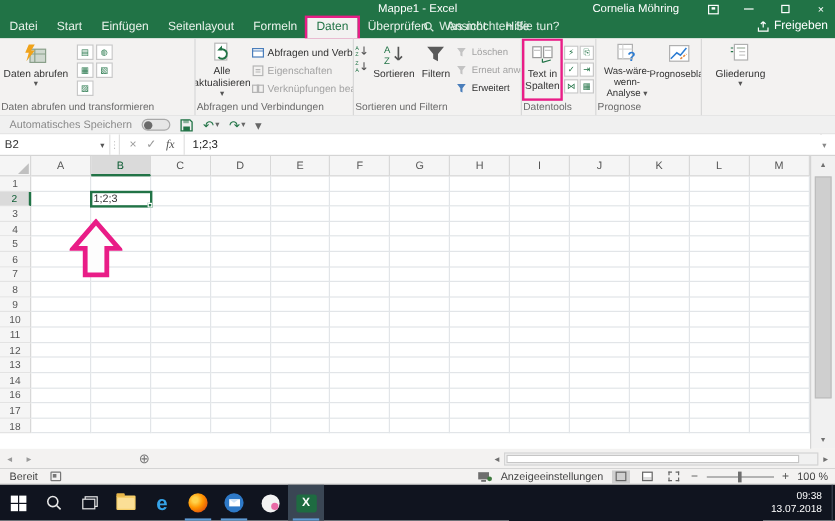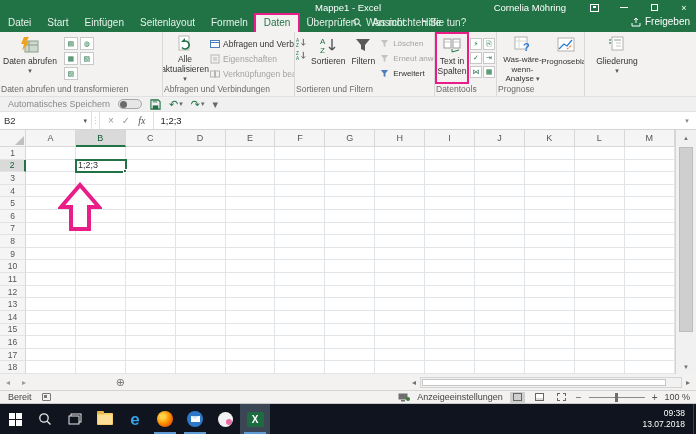--- a/index.html
+++ b/index.html
@@ -664,36 +664,20 @@
           <div class="cell"></div>
           <div class="cell"></div>
           <div class="cell"></div>
           <div class="cell"></div>
           <div class="cell"></div>
           <div class="cell"></div>
           <div class="cell"></div>
           <div class="cell"></div>
         </div>
         <div class="grow">
-          <div class="rh">15</div>
-          <div class="cell"></div>
-          <div class="cell"></div>
-          <div class="cell"></div>
-          <div class="cell"></div>
-          <div class="cell"></div>
-          <div class="cell"></div>
-          <div class="cell"></div>
-          <div class="cell"></div>
-          <div class="cell"></div>
-          <div class="cell"></div>
-          <div class="cell"></div>
-          <div class="cell"></div>
-          <div class="cell"></div>
-        </div>
-        <div class="grow">
           <div class="rh">16</div>
           <div class="cell"></div>
           <div class="cell"></div>
           <div class="cell"></div>
           <div class="cell"></div>
           <div class="cell"></div>
           <div class="cell"></div>
           <div class="cell"></div>
           <div class="cell"></div>
           <div class="cell"></div>

